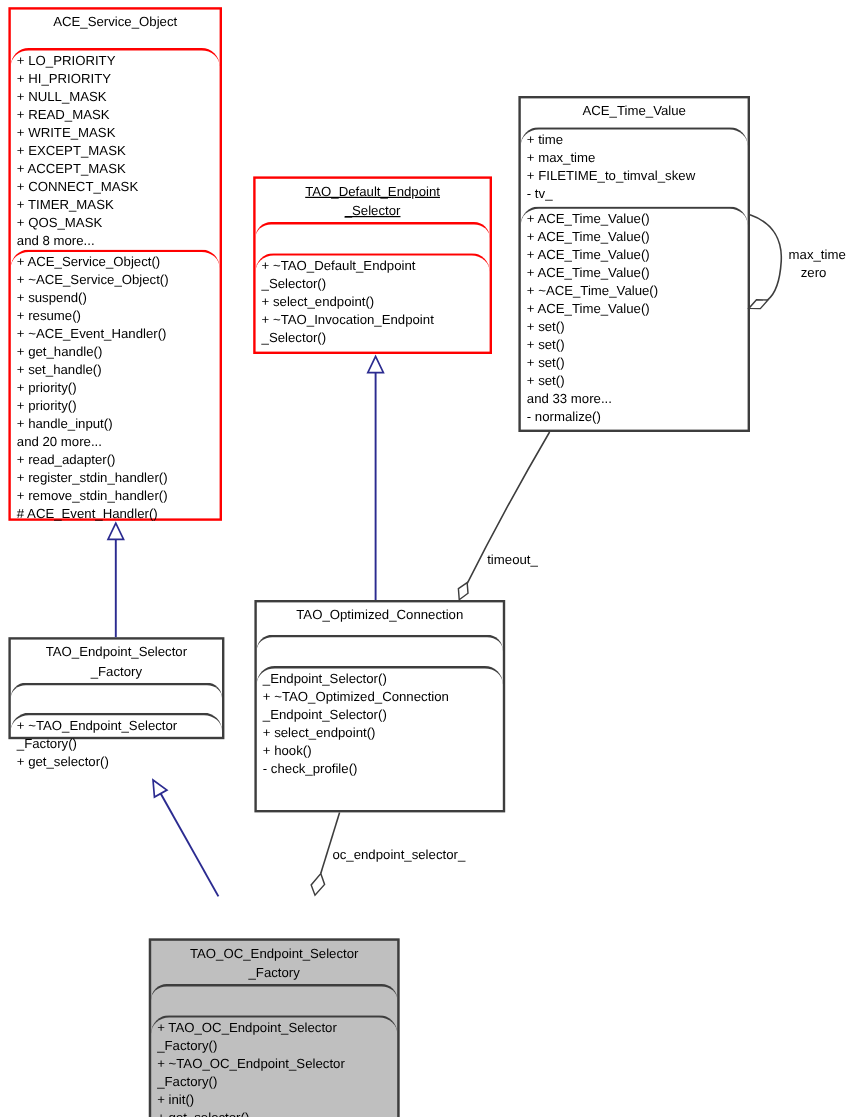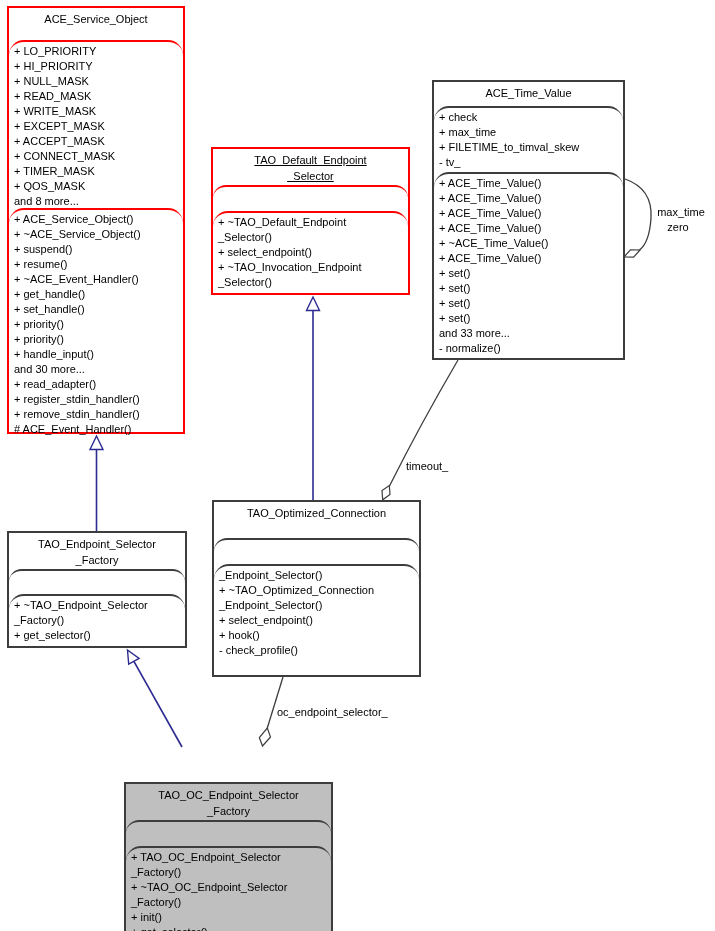--- a/index.html
+++ b/index.html
@@ -24,23 +24,23 @@
   #cls-a { left:7px;   top:6px;   width:178px; height:428px; }
   #cls-a .title { height:32px; }
   #cls-a .attrs { height:168px; }
   #cls-b { left:211px; top:147px; width:199px; height:148px; }
   #cls-b .title { height:36px;text-decoration:underline; }
   #cls-b .attrs { height:26px; }
   #cls-c { left:432px; top:80px;  width:193px; height:280px; }
   #cls-c .title { height:24px; }
   #cls-c .attrs { height:66px; }
   #cls-d { left:212px; top:500px; width:209px; height:177px; }
-  #cls-d .title { height:36px; }
+  #cls-d .title { height:27px; }
   #cls-d .attrs { height:26px; }
-  #cls-e { left:7px;   top:531px; width:180px; height:117px; }
+  #cls-e { left:7px;   top:531px; width:180px; height:85px; }
   #cls-e .title { height:36px; }
   #cls-e .attrs { height:25px; }
   #cls-f { left:124px; top:782px; width:209px; height:176px; }
   #cls-f .title { height:36px; }
   #cls-f .attrs { height:26px; }
   #edges {
     position:absolute; left:0; top:0; width:715px; height:931px;
     pointer-events:none;
   }
   #edges text { font-family:"Liberation Sans", sans-serif; font-size:11px; fill:#000; }
@@ -71,21 +71,21 @@
         <div class="member-line">+ ACE_Service_Object()</div>
         <div class="member-line">+ ~ACE_Service_Object()</div>
         <div class="member-line">+ suspend()</div>
         <div class="member-line">+ resume()</div>
         <div class="member-line">+ ~ACE_Event_Handler()</div>
         <div class="member-line">+ get_handle()</div>
         <div class="member-line">+ set_handle()</div>
         <div class="member-line">+ priority()</div>
         <div class="member-line">+ priority()</div>
         <div class="member-line">+ handle_input()</div>
-        <div class="member-line">and 30 more...</div>
+        <div class="member-line">and 20 more...</div>
         <div class="member-line">+ read_adapter()</div>
         <div class="member-line">+ register_stdin_handler()</div>
         <div class="member-line">+ remove_stdin_handler()</div>
         <div class="member-line"># ACE_Event_Handler()</div>
       </div>
   </div>
 
   <div id="cls-b" class="uml-class external">
     <div class="cmp title">
         <div class="title-line">TAO_Default_Endpoint</div>
@@ -99,21 +99,21 @@
         <div class="member-line">+ ~TAO_Invocation_Endpoint</div>
         <div class="member-line">_Selector()</div>
       </div>
   </div>
 
   <div id="cls-c" class="uml-class">
     <div class="cmp title">
         <div class="title-line">ACE_Time_Value</div>
       </div>
     <div class="cmp attrs members">
-        <div class="member-line">+ check</div>
+        <div class="member-line">+ time</div>
         <div class="member-line">+ max_time</div>
         <div class="member-line">+ FILETIME_to_timval_skew</div>
         <div class="member-line">- tv_</div>
       </div>
     <div class="cmp methods members">
         <div class="member-line">+ ACE_Time_Value()</div>
         <div class="member-line">+ ACE_Time_Value()</div>
         <div class="member-line">+ ACE_Time_Value()</div>
         <div class="member-line">+ ACE_Time_Value()</div>
         <div class="member-line">+ ~ACE_Time_Value()</div>

